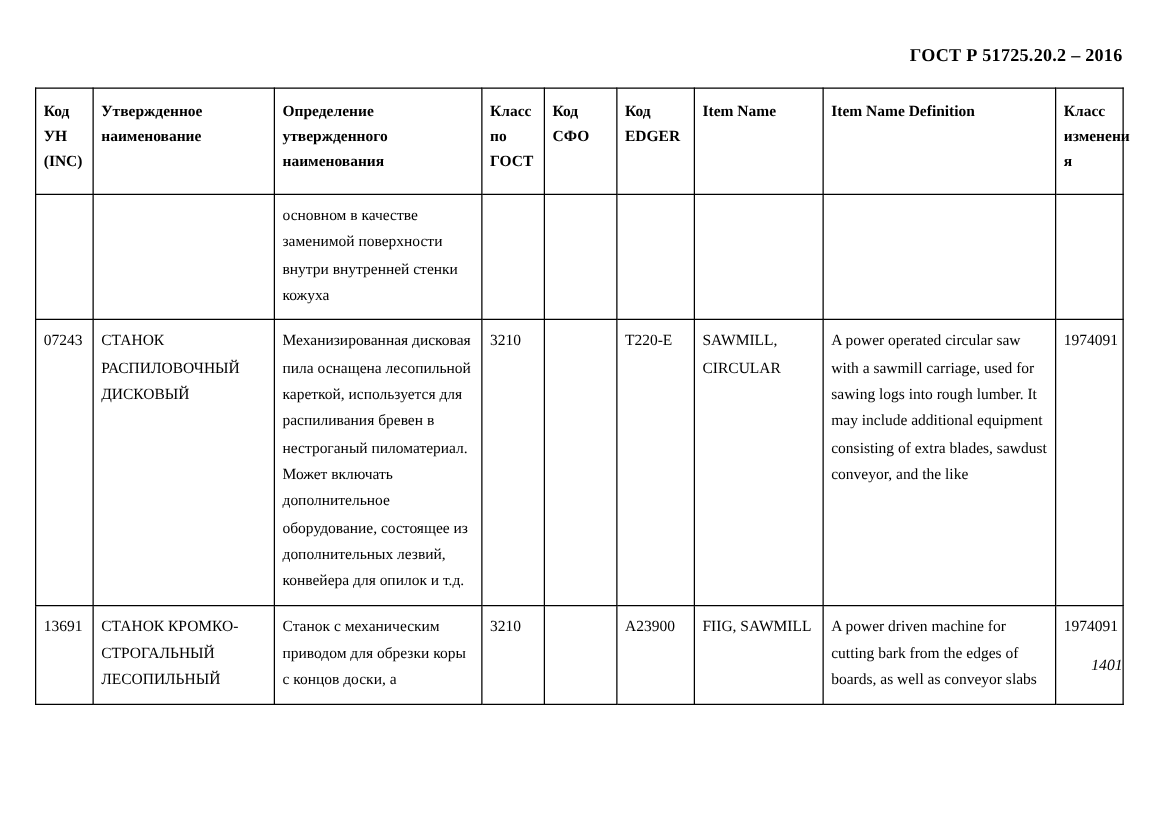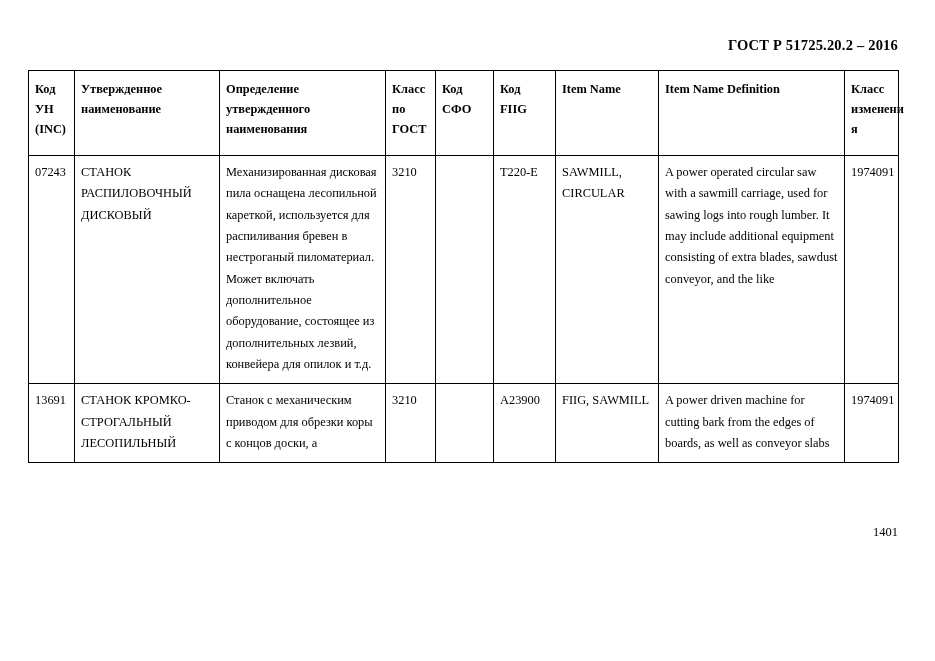--- a/index.html
+++ b/index.html
@@ -64,20 +64,21 @@
   .col-idef   { width: 186px; }
   .col-date   { width: 54px; }
 
   .cell-lines span { display: block; }
 
   .page-number {
     position: absolute;
     right: 37px;
     bottom: 33px;
     font-size: 12.5px;
+    font-style: italic;
   }
 </style>
 </head>
 <body>
 
 <div class="page">
 
   <div class="doc-header">ГОСТ Р 51725.20.2 – 2016</div>
 
   <table class="gost">
@@ -112,36 +113,47 @@
           <span>Класс</span>
           <span>по</span>
           <span>ГОСТ</span>
         </th>
         <th class="cell-lines">
           <span>Код</span>
           <span>СФО</span>
         </th>
         <th class="cell-lines">
           <span>Код</span>
-          <span>FIIG</span>
+          <span>EDGER</span>
         </th>
         <th class="cell-lines">
           <span>Item Name</span>
         </th>
         <th class="cell-lines">
           <span>Item Name Definition</span>
         </th>
         <th class="cell-lines">
           <span>Класс</span>
           <span>изменени</span>
           <span>я</span>
         </th>
       </tr>
     </thead>
     <tbody>
+      <tr>
+        <td></td>
+        <td></td>
+        <td>основном в качестве заменимой поверхности внутри внутренней стенки кожуха</td>
+        <td></td>
+        <td></td>
+        <td></td>
+        <td></td>
+        <td></td>
+        <td></td>
+      </tr>
       <tr>
         <td>07243</td>
         <td>СТАНОК РАСПИЛОВОЧНЫЙ ДИСКОВЫЙ</td>
         <td>Механизированная дисковая пила оснащена лесопильной кареткой, используется для распиливания бревен в нестроганый пиломатериал. Может включать дополнительное оборудование, состоящее из дополнительных лезвий, конвейера для опилок и т.д.</td>
         <td>3210</td>
         <td></td>
         <td>T220-E</td>
         <td>SAWMILL, CIRCULAR</td>
         <td>A power operated circular saw with a sawmill carriage, used for sawing logs into rough lumber. It may include additional equipment consisting of extra blades, sawdust conveyor, and the like</td>
         <td>1974091</td>

